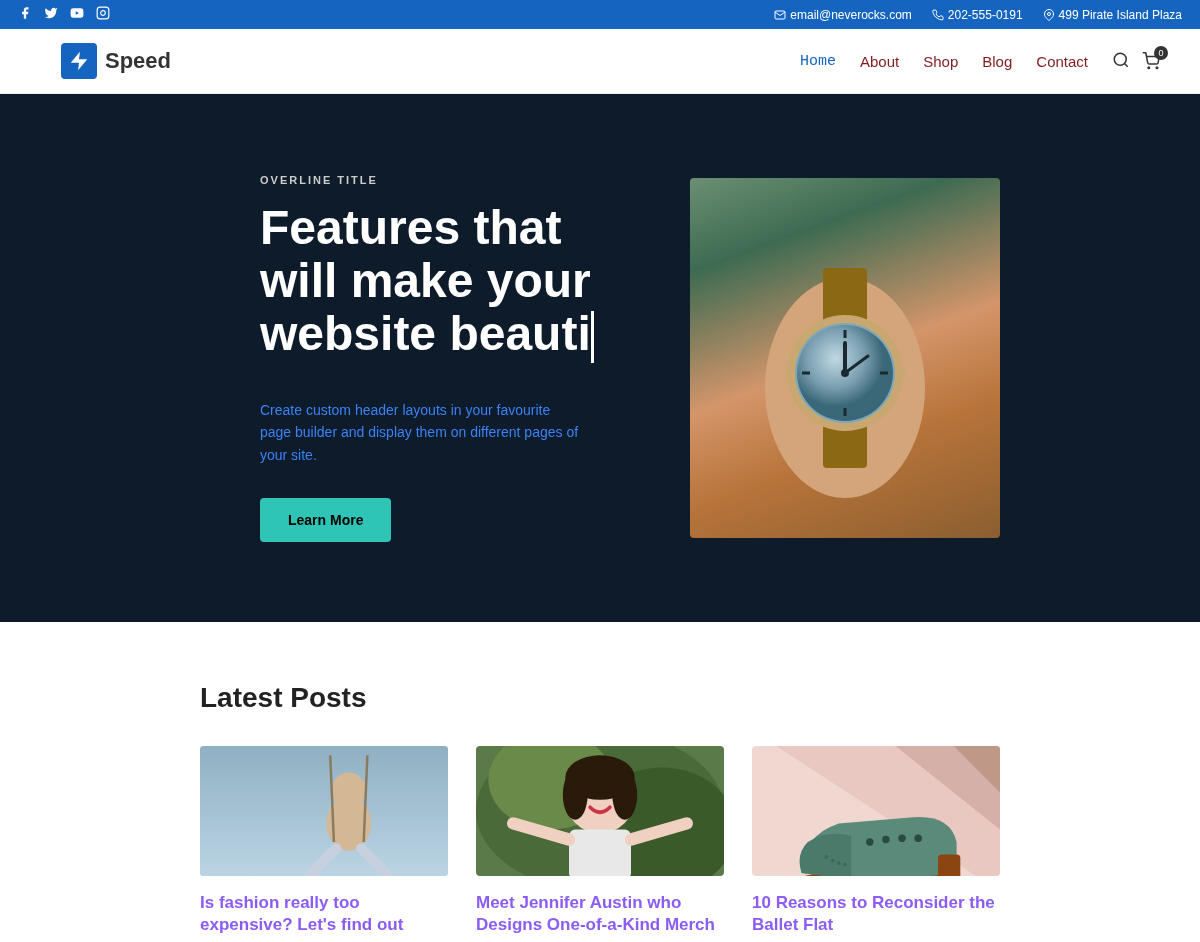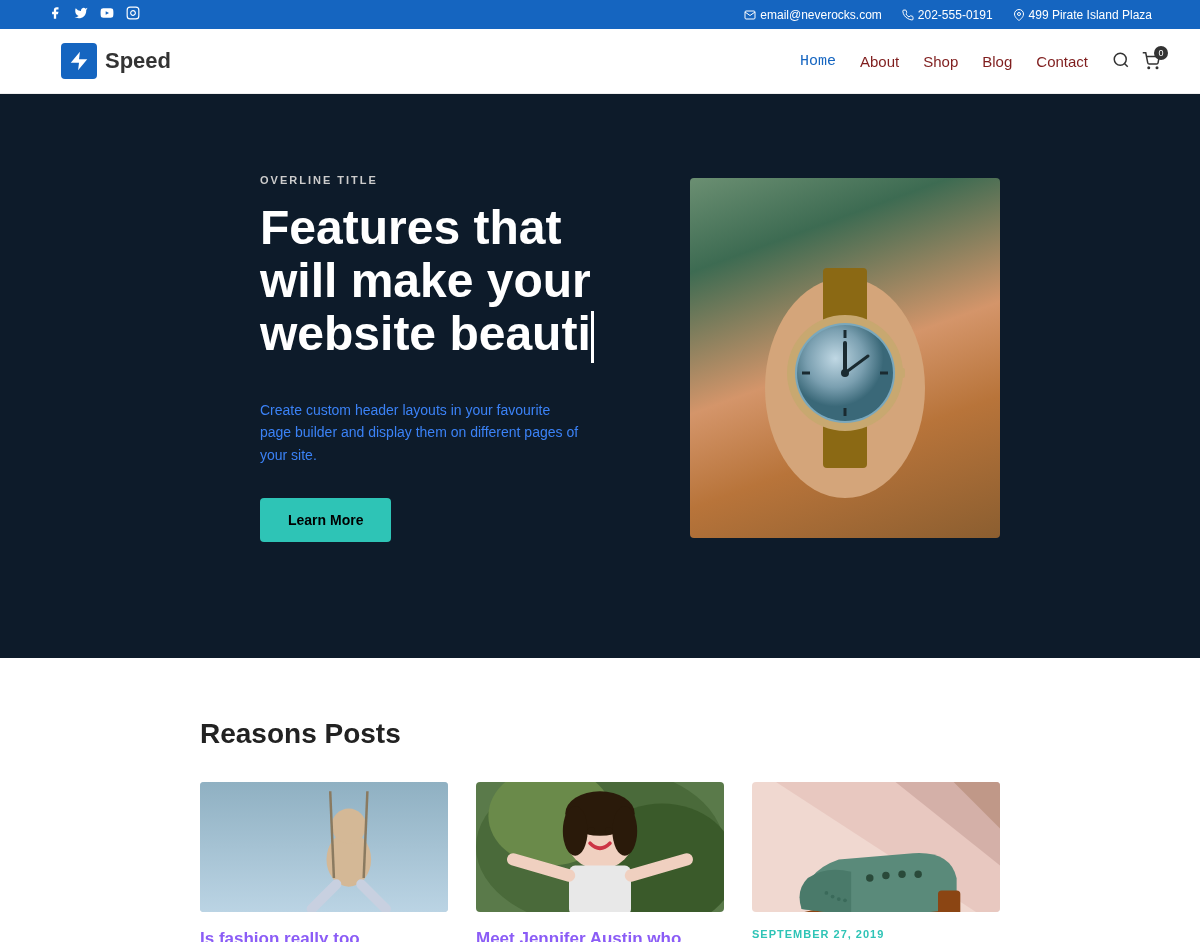--- a/index.html
+++ b/index.html
@@ -3,21 +3,21 @@
   <meta charset="utf-8">
   <style>
     * { margin: 0; padding: 0; box-sizing: border-box; }
     body { font-family: 'Helvetica Neue', Arial, sans-serif; color: #333; background: #fff; width: 1200px; }
 
     
     .top-bar {
       background: #1565c0;
       color: #fff;
       font-size: 12px;
-      padding: 6px 48px;
+      padding: 6px 18px;
       display: flex;
       justify-content: space-between;
       align-items: center;
       gap: 8px;
     }
     .top-bar-left { display: flex; gap: 12px; }
     .top-bar-left a { color: #fff; text-decoration: none; }
     .top-bar-right { display: flex; gap: 20px; align-items: center; font-size: 12px; }
     .top-bar-right span { display: flex; align-items: center; gap: 4px; }
 
@@ -46,21 +46,21 @@
       font-size: 9px; display: flex; align-items: center; justify-content: center;
     }
 
     
     .hero {
       background: #0d1b2a;
       color: #fff;
       display: flex;
       align-items: center;
       justify-content: space-between;
-      padding: 80px 200px 116px 260px;
+      padding: 80px 200px 80px 260px;
       min-height: 440px;
       position: relative;
     }
     .hero-content { max-width: 360px; }
     .hero-overline { font-size: 11px; letter-spacing: 2px; text-transform: uppercase; color: #ccc; margin-bottom: 16px; font-weight: 600; }
     .hero-title { font-size: 48px; font-weight: 800; line-height: 1.1; margin-bottom: 36px; color: #fff; }
     .hero-cursor { display: inline-block; width: 3px; height: 52px; background: #fff; vertical-align: middle; animation: blink 1s infinite; }
     @keyframes blink { 0%,100%{opacity:1} 50%{opacity:0} }
     .hero-desc { font-size: 14px; color: #3b82f6; line-height: 1.6; margin-bottom: 32px; max-width: 320px; }
     .btn-learn {
@@ -221,21 +221,21 @@
 
         <circle cx="110" cy="165" r="4" fill="#1a2a30"></circle>
 
         <rect x="160" y="160" width="10" height="10" rx="2" fill="#c8a870"></rect>
       </svg>
     </div>
   </div>
 </div>
 
 <div class="posts-section">
-  <h2 class="posts-title">Reasons Posts</h2>
+  <h2 class="posts-title">Latest Posts</h2>
   <div class="posts-grid">
 
     <div class="post-card">
       <div class="post-img">
         <div style="width:100%;height:100%;background:linear-gradient(160deg,#b0c8d8 0%,#8aacbe 30%,#c8d8e8 60%,#d8e8f0 100%);position:relative;overflow:hidden;">
           
           <svg width="100%" height="100%" viewBox="0 0 200 130" preserveAspectRatio="xMidYMid slice">
             <rect width="200" height="130" fill="#b8d0e0"></rect>
 
             <rect x="0" y="0" width="200" height="130" fill="url(#waterfall)"></rect>
@@ -315,17 +315,18 @@
 
             <rect x="120" y="60" width="18" height="22" rx="3" fill="#8B4513"></rect>
 
             <circle cx="30" cy="62" r="1.5" fill="#3a6a5a"></circle>
             <circle cx="35" cy="65" r="1.5" fill="#3a6a5a"></circle>
             <circle cx="40" cy="67" r="1.5" fill="#3a6a5a"></circle>
             <circle cx="45" cy="68" r="1.5" fill="#3a6a5a"></circle>
           </g>
         </svg>
       </div>
+      <h3 class="post-card-title">10 Reasons to Reconsider the Ballet Flat</h3>
       <div class="post-card-date">SEPTEMBER 27, 2019</div>
     </div>
 
   </div>
 </div>
 
 </body></html>

